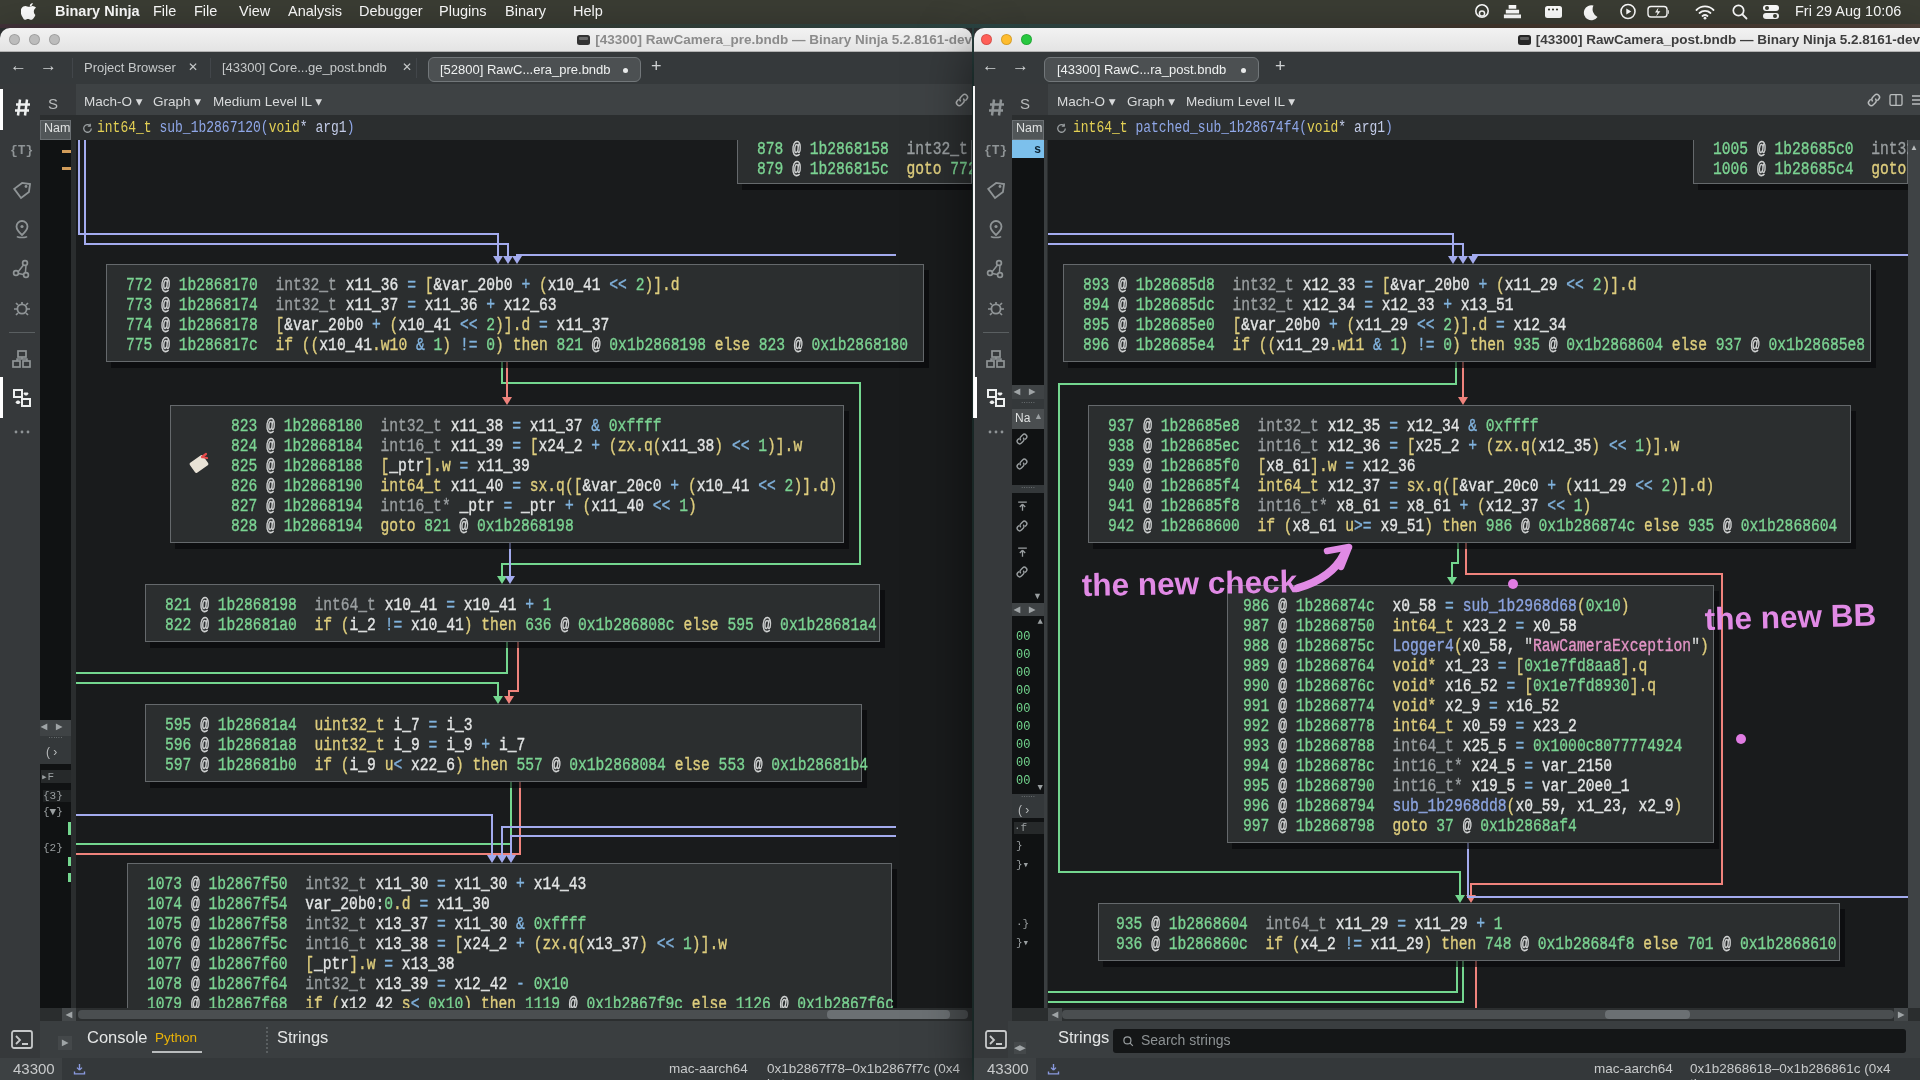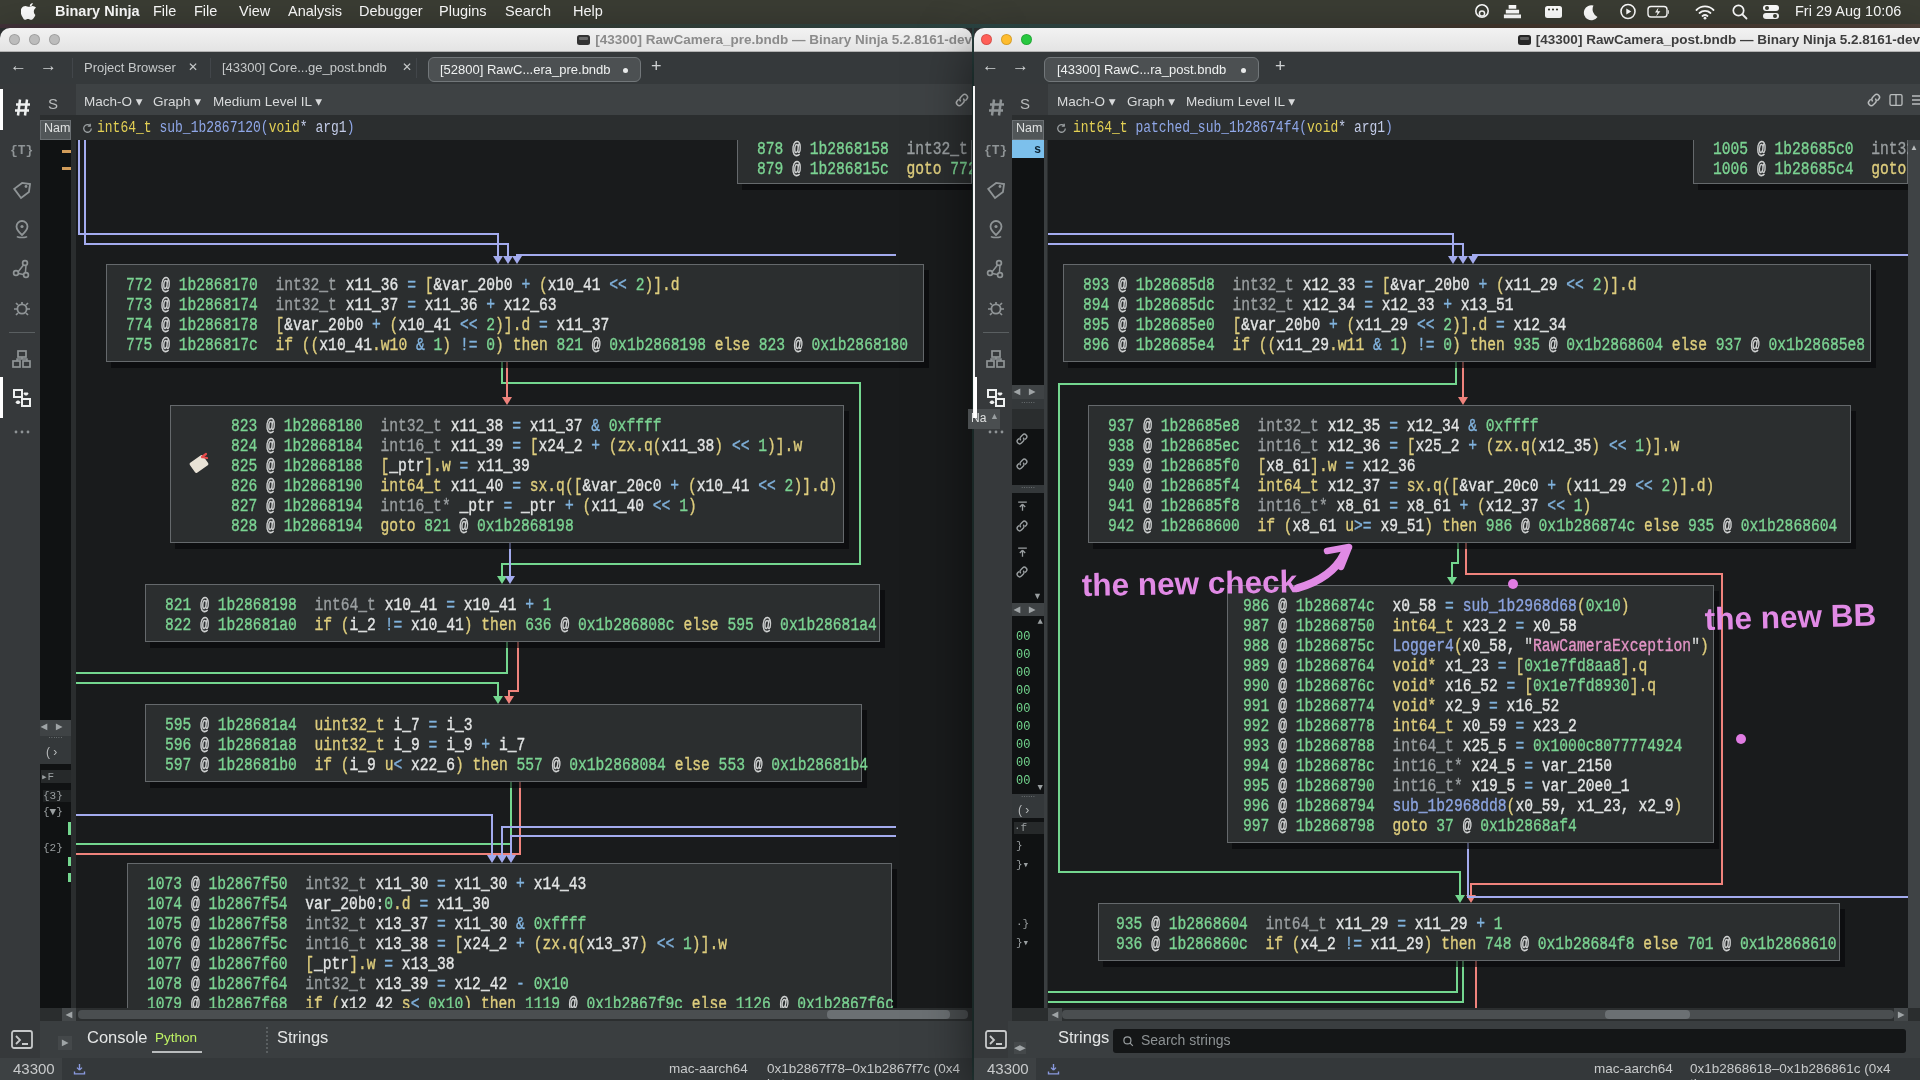--- a/index.html
+++ b/index.html
@@ -31,21 +31,21 @@
       <svg width="17" height="20" viewBox="0 0 17 20" style="position:absolute;left:21px;top:3px">
         <path fill="#fff" d="M11.4 1.1c.1 1-.3 1.9-.9 2.6-.6.7-1.6 1.3-2.5 1.2-.1-.9.4-1.9 1-2.5.6-.7 1.7-1.2 2.4-1.3zM14.6 15.2c-.5 1.1-.7 1.6-1.4 2.6-.9 1.4-2.2 3.1-3.7 3.1-1.4 0-1.8-.9-3.6-.9-1.8 0-2.3.9-3.6.9C.8 21 .4 19.4-.5 18c-2.5-3.8-2.8-8.3-1.2-10.7 1.1-1.7 2.9-2.7 4.5-2.7 1.7 0 2.8 1 4.2 1 1.4 0 2.2-1 4.2-1 1.5 0 3 .8 4.1 2.2-3.6 2-3 7.1-.7 8.4z" transform="translate(2,-1) scale(.85)"></path>
       </svg>
       <span style="position:absolute;left:55px;top:3px;font-size:14.5px;font-weight:bold;color:#fff">Binary Ninja</span>
       <span style="position:absolute;left:153px;top:3px;font-size:14.5px;color:#fff">File</span>
       <span style="position:absolute;left:194px;top:3px;font-size:14.5px;color:#fff">File</span>
       <span style="position:absolute;left:239px;top:3px;font-size:14.5px;color:#fff">View</span>
       <span style="position:absolute;left:288px;top:3px;font-size:14.5px;color:#fff">Analysis</span>
       <span style="position:absolute;left:359px;top:3px;font-size:14.5px;color:#fff">Debugger</span>
       <span style="position:absolute;left:439px;top:3px;font-size:14.5px;color:#fff">Plugins</span>
-      <span style="position:absolute;left:505px;top:3px;font-size:14.5px;color:#fff">Search</span>
+      <span style="position:absolute;left:505px;top:3px;font-size:14.5px;color:#fff">Binary</span>
       <span style="position:absolute;left:573px;top:3px;font-size:14.5px;color:#fff">Help</span>
       <svg width="22" height="18" viewBox="0 0 22 18" style="position:absolute;left:1471px;top:3px">
         <circle cx="11" cy="8" r="6.2" fill="none" stroke="#ffffff" stroke-width="1.6"></circle>
         <circle cx="11" cy="10.5" r="2.6" fill="none" stroke="#ffffff" stroke-width="1.5"></circle>
       </svg>
       <svg width="22" height="18" viewBox="0 0 22 18" style="position:absolute;left:1502px;top:3px">
         <path fill="#ffffff" d="M7 2h8v4H7zM4 7h14v4H4zM2 12h18v4H2z" transform="scale(.95)"></path>
       </svg>
       <svg width="22" height="18" viewBox="0 0 22 18" style="position:absolute;left:1542px;top:3px">
         <rect x="3" y="3" width="17" height="12" rx="2.5" fill="#ffffff"></rect>
@@ -283,21 +283,21 @@
       </div>
     </div>
 <div class="hscroll" style="left:76px;width:896px">
  <b style="position:absolute;left:-14px;top:0;width:14px;height:13px;background:#44484a;color:#9fa4a6;font-size:8px;text-align:center;line-height:13px">◀</b>
  <b style="position:absolute;left:2px;top:2px;width:890px;height:9px;background:#4a4e50;border-radius:4px"></b>
  <b style="position:absolute;left:751px;top:2px;width:123px;height:9px;background:#6b7073;border-radius:4px"></b>
 </div>
 <b style="position:absolute;left:58px;top:1036px;width:14px;height:14px;background:#44484a;color:#9fa4a6;font-size:8px;text-align:center;line-height:14px;z-index:31">▶</b>
 <div class="panelbar" style="left:40px;width:932px">
  <span style="position:absolute;left:47px;top:7px;font-size:16.5px;color:#e4e6e6">Console</span>
- <span style="position:absolute;left:115px;top:9px;font-size:13.5px;color:#bef264">Python</span>
+ <span style="position:absolute;left:115px;top:9px;font-size:13.5px;color:#eab308">Python</span>
  <b style="position:absolute;left:112px;top:30px;width:50px;height:2px;background:#b9bcbd"></b>
  <b style="position:absolute;left:226px;top:6px;height:26px;border-left:2px dotted #5a5f61"></b>
  <span style="position:absolute;left:237px;top:7px;font-size:16.5px;color:#e4e6e6">Strings</span>
 </div>
 <div class="statusbar" style="left:0px;width:972px">
  <b style="position:absolute;left:0;top:0;width:62px;height:22px;background:#3d4143"></b>
  <span style="position:absolute;left:13px;top:2px;font-size:15px">43300</span>
  <svg width="15" height="15" viewBox="0 0 24 24" style="position:absolute;left:72px;top:4px">
         <path d="M12 3v10M12 13l-4-4M12 13l4-4" stroke="#8a9ae0" stroke-width="2.2" fill="none"></path>
         <path d="M4 15v4h16v-4" stroke="#8a9ae0" stroke-width="2.2" fill="none"></path>
@@ -401,21 +401,21 @@
 <div style="position:absolute;left:1012px;top:120px;width:32px;height:20px;background:#515658;border:1px solid #6a6f72;color:#dfe1e1;font-size:12.5px;padding-left:3px;overflow:hidden">Name</div>
 <div style="position:absolute;left:1012px;top:140px;width:32px;height:18px;background:#7cc0ec;color:#0c2333;font-size:12px;font-weight:bold">
       <span style="position:absolute;right:3px;top:2px">s</span>
     </div>
 <div style="position:absolute;left:1012px;top:158px;width:32px;height:227px;background:#101213"></div>
 <div style="position:absolute;left:1012px;top:385px;width:32px;height:14px;background:#3f4345">
       <b class="sbtn" style="left:2px">◀</b>
       <b class="sbtn" style="left:17px">▶</b>
     </div>
 <div style="position:absolute;left:1012px;top:399px;width:32px;height:10px;background:#34383a;color:#7d8284;font-size:7px;text-align:center;line-height:7px">······</div>
-<div style="position:absolute;left:968px;top:409px;width:32px;height:20px;background:#4a4e50;color:#dfe1e1;font-size:12px">
+<div style="position:absolute;left:1012px;top:409px;width:32px;height:20px;background:#4a4e50;color:#dfe1e1;font-size:12px">
       <span style="position:absolute;left:3px;top:2px">Na</span>
       <b style="position:absolute;right:1px;top:2px;color:#9a9fa1;font-size:9px">▲</b>
     </div>
 <div style="position:absolute;left:1012px;top:429px;width:32px;height:56px;background:#101213">
  <span style="position:absolute;left:3px;top:3px"><svg width="14" height="14" viewBox="0 0 24 24">
           <path d="M10 14a4 4 0 0 1 0-6l3-3a4 4 0 0 1 6 6l-2 2M14 10a4 4 0 0 1 0 6l-3 3a4 4 0 0 1-6-6l2-2" stroke="#9a9fa1" stroke-width="2.4" fill="none"></path>
         </svg></span>
       <span style="position:absolute;left:3px;top:28px"><svg width="14" height="14" viewBox="0 0 24 24">
           <path d="M10 14a4 4 0 0 1 0-6l3-3a4 4 0 0 1 6 6l-2 2M14 10a4 4 0 0 1 0 6l-3 3a4 4 0 0 1-6-6l2-2" stroke="#9a9fa1" stroke-width="2.4" fill="none"></path>
         </svg></span>

